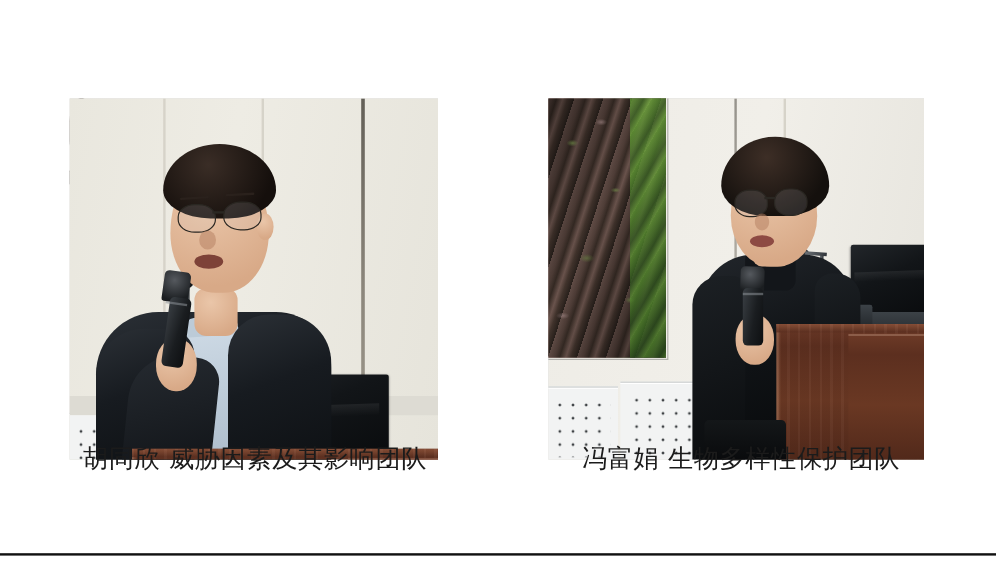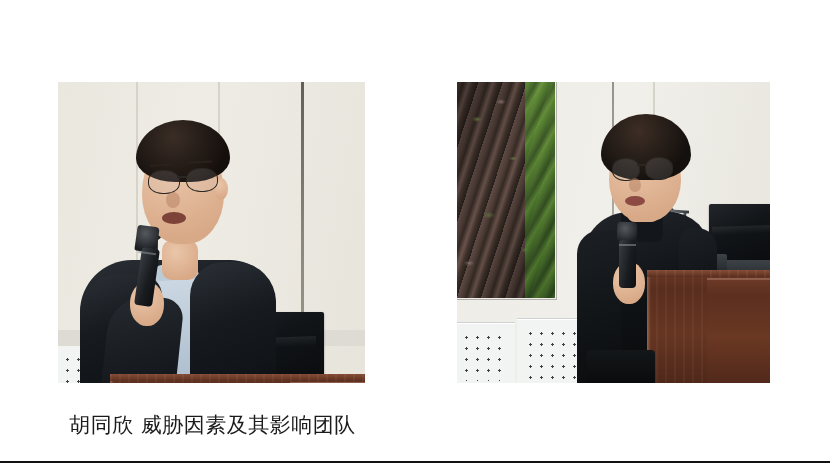--- a/index.html
+++ b/index.html
@@ -269,21 +269,21 @@
       radial-gradient(ellipse 7px 4px at 46% 10%, rgba(206,176,178,.4), rgba(0,0,0,0) 70%);
   }
   .projection-frame {
     position: absolute;
     border: 1px solid rgba(60,60,60,.35);
   }
 
   
   .caption {
     position: absolute;
-    top: 412px;
+    top: 369px;
     height: 26px;
     line-height: 26px;
     font-size: 21px;
     color: #1b1b1b;
     letter-spacing: .5px;
     white-space: nowrap;
     text-align: center;
     font-family: "DejaVu Sans", "Liberation Sans", sans-serif;
   }
   #caption-left  { left: 40px;  width: 345px; }
@@ -438,15 +438,16 @@
       </div>
       <div class="podium" style="left:250px; top:196px; width:65px; height:108px;"></div>
 
       <div class="torso-dark" style="left:130px; top:268px; width:68px; height:40px;
                   background:linear-gradient(180deg,#141719,#07080a); border-radius:4px;"></div>
     </div>
   </div>
 
   <div class="caption" id="caption-left">胡同欣  威胁因素及其影响团队</div>
 
+  <div class="caption" id="caption-right">冯富娟  生物多样性保护团队</div>
 
   <div class="bottom-rule"></div>
 </div>
 
 </body></html>

